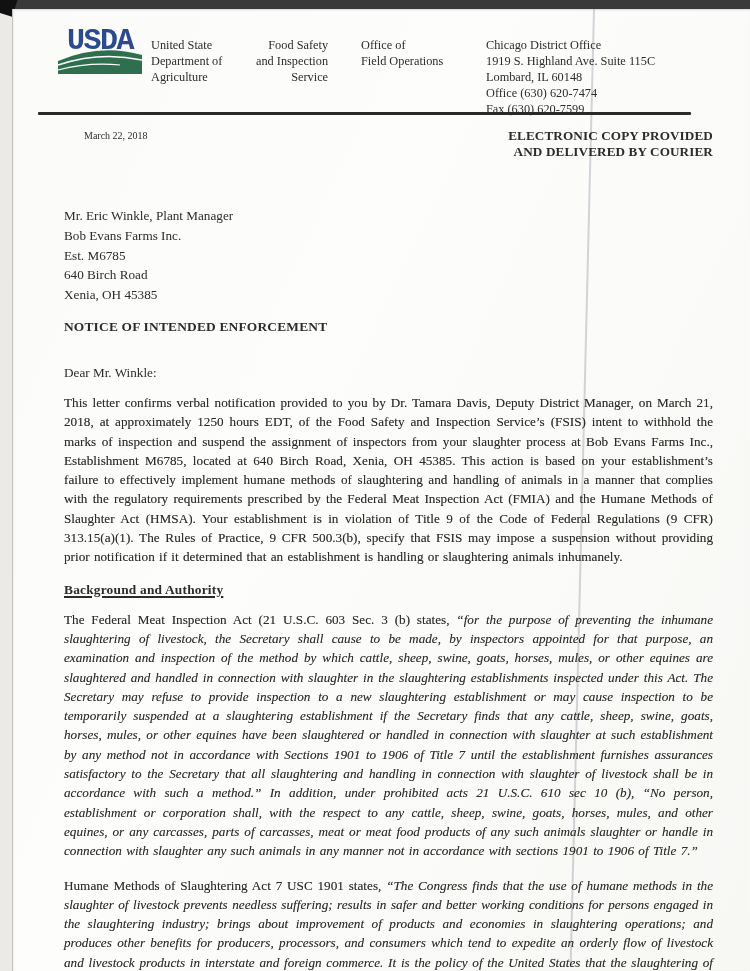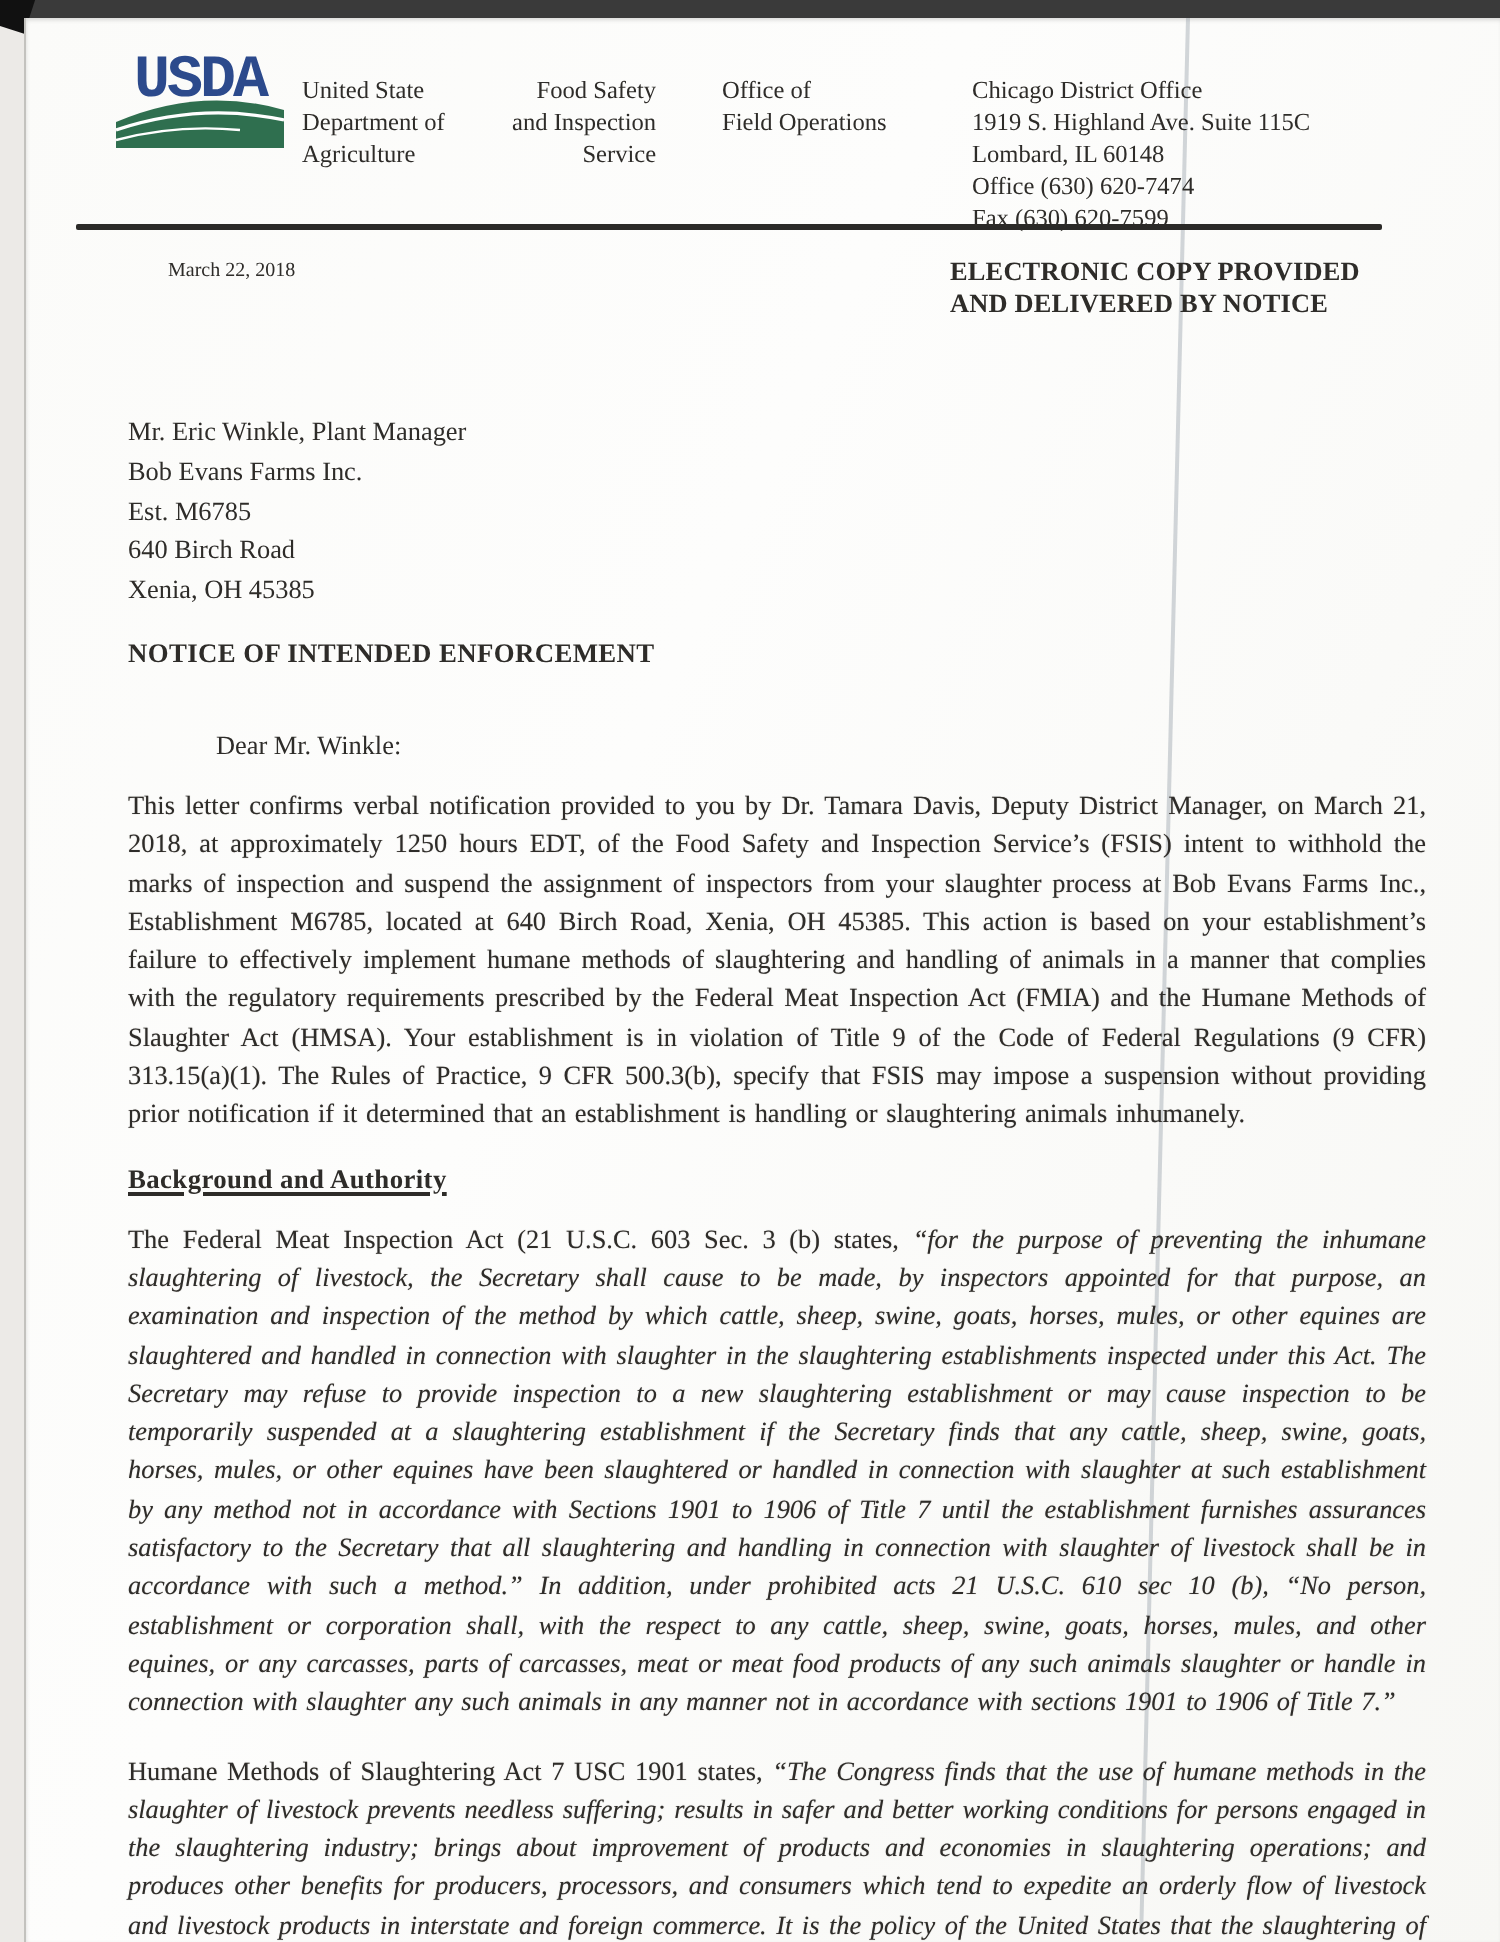--- a/index.html
+++ b/index.html
@@ -38,27 +38,27 @@
   .lh-service{left:192px;text-align:right;}
   .lh-office{left:297px;}
   .lh-district{left:422px;}
 
   .rule{margin-left:-26px;margin-top:9px;width:653px;height:3px;background:#2b2a28;border-radius:1px;}
 
   
   .date-row{position:relative;margin-top:15px;height:38px;}
   .date{position:absolute;left:20px;top:0;font-size:10px;}
   .delivery{
-    position:absolute;right:0;top:-2px;width:238px;text-align:left;
+    position:absolute;right:0;top:-2px;width:238px;text-align:right;
     font-weight:bold;font-size:13.2px;line-height:15.8px;letter-spacing:.1px;
   }
 
   .recipient{margin-top:38px;font-size:13.2px;line-height:19.8px;}
   .subject{margin-top:14px;font-weight:bold;font-size:13.4px;letter-spacing:.2px;}
-  .salutation{margin-top:30px;font-size:13.2px;margin-left:44px;}
+  .salutation{margin-top:30px;font-size:13.2px;}
 
   .body-par{
     margin:12px 0 0 0;font-size:13.2px;line-height:19.3px;
     text-align:justify;word-spacing:1px;
     text-shadow:0 0 .5px rgba(70,64,58,.45);
   }
   .section-heading{
     margin-top:15px;font-weight:bold;font-size:13.4px;
     text-decoration:underline;text-underline-offset:2px;text-decoration-thickness:1.5px;
     letter-spacing:.2px;
@@ -109,21 +109,21 @@
           <div>Fax (630) 620-7599</div>
         </div>
       </div>
 
       <div class="rule"></div>
 
       <div class="date-row">
         <div class="date">March 22, 2018</div>
         <div class="delivery">
           <div>ELECTRONIC COPY PROVIDED</div>
-          <div>AND DELIVERED BY NOTICE</div>
+          <div>AND DELIVERED BY COURIER</div>
         </div>
       </div>
 
       <div class="recipient">
         <div>Mr. Eric Winkle, Plant Manager</div>
         <div>Bob Evans Farms Inc.</div>
         <div>Est. M6785</div>
         <div>640 Birch Road</div>
         <div>Xenia, OH 45385</div>
       </div>

